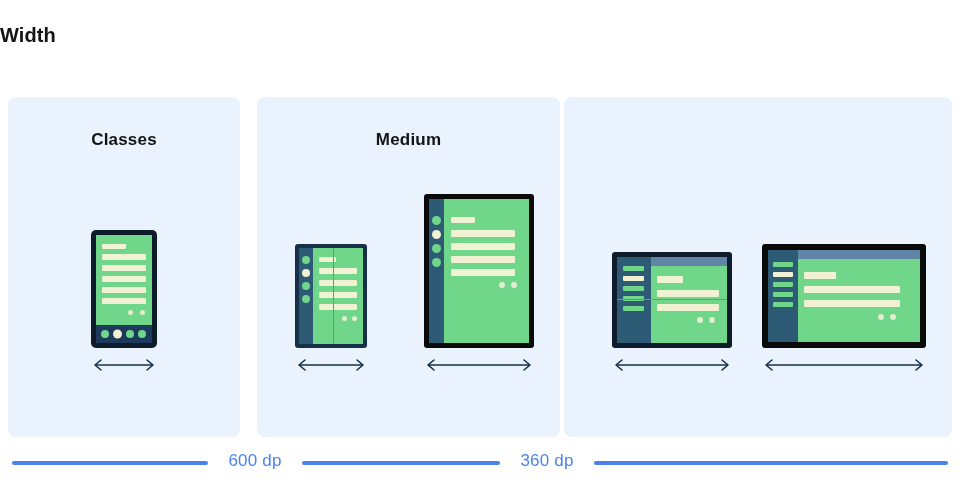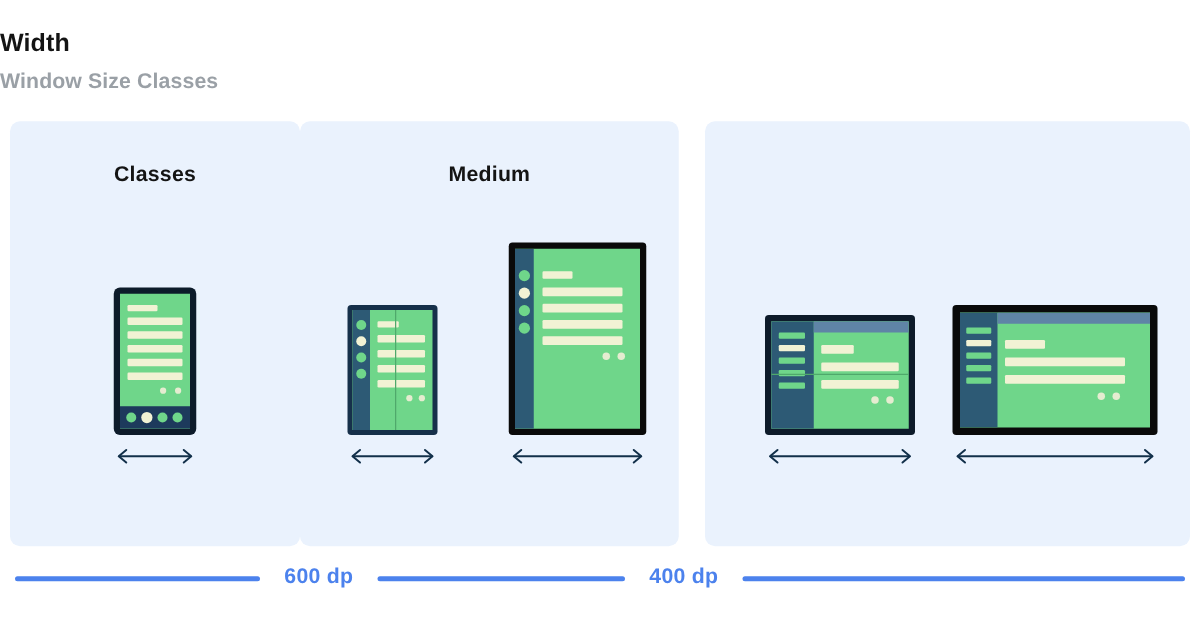--- a/index.html
+++ b/index.html
@@ -48,21 +48,21 @@
     height: 340px;
   }
   .panel {
     position: absolute;
     top: 0;
     height: 340px;
     background: #eaf2fd;
     border-radius: 8px;
   }
   #panel-compact  { left: 0px;   width: 232px; }
-  #panel-medium   { left: 232px; width: 303px; }
+  #panel-medium   { left: 249px; width: 303px; }
   #panel-expanded { left: 556px; width: 388px; }
 
   .panel-title {
     position: absolute;
     top: 33px;
     left: 0;
     width: 100%;
     text-align: center;
     font-size: 17px;
     font-weight: 700;
@@ -159,33 +159,32 @@
     position: absolute;
     top: 14px;
     height: 4px;
     background: #4c82ed;
     border-radius: 2px;
   }
   .scale-label {
     position: absolute;
     top: 4px;
     font-size: 17px;
-    font-weight: 700;
+    font-weight: 400;
     color: #4c82ed;
     letter-spacing: .2px;
     white-space: nowrap;
     text-align: center;
   }
 </style>
 </head>
 <body>
 
 <div id="header">
   <h1 id="page-title">Width</h1>
-  <div id="page-subtitle">Window Size Classes</div>
 </div>
 
 <div id="panels">
 
   <div class="panel" id="panel-compact">
     <div class="panel-title">Classes</div>
 
     <div class="device-slot" style="left:83px; top:133px; width:66px; height:118px;">
       <div class="bezel dark" style="left:0; top:0; width:66px; height:118px; border-radius:5px;"></div>
       <div class="screen" style="left:5px; top:5px; width:56px; height:108px;">
@@ -330,15 +329,15 @@
         <polyline points="154,3 160,8 154,13" fill="none" stroke="#12304a" stroke-width="1.6" stroke-linecap="round" stroke-linejoin="round"></polyline>
       </svg>
     </div>
   </div>
 </div>
 
 <div id="scale">
   <div class="scale-seg" style="left:12px; width:196px;"></div>
   <div class="scale-label" style="left:208px; width:94px;">600 dp</div>
   <div class="scale-seg" style="left:302px; width:198px;"></div>
-  <div class="scale-label" style="left:500px; width:94px;">400 dp</div>
+  <div class="scale-label" style="left:500px; width:94px;">360 dp</div>
   <div class="scale-seg" style="left:594px; width:354px;"></div>
 </div>
 
 </body></html>

